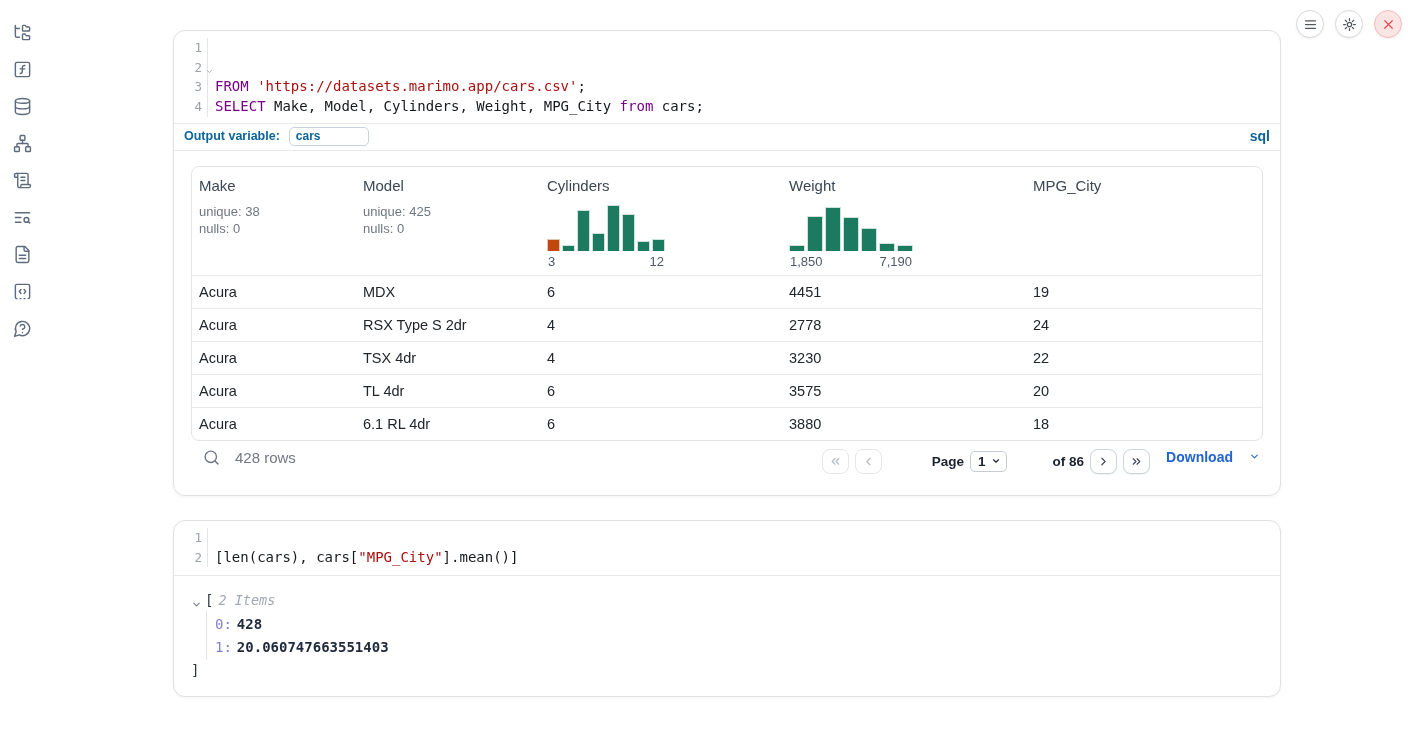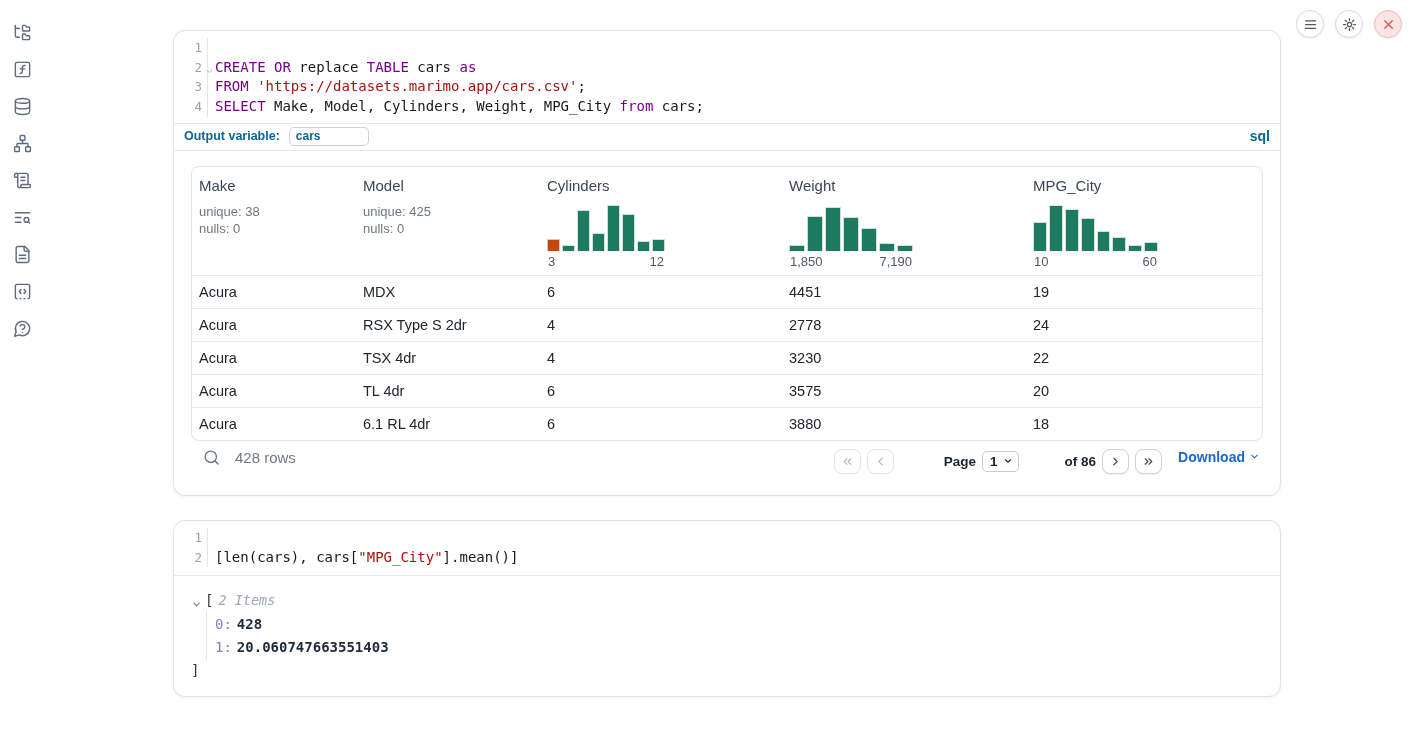--- a/index.html
+++ b/index.html
@@ -97,21 +97,21 @@
                 fill:none; stroke-linecap:round; stroke-linejoin:round; }
   .pg-btn.disabled { border-color:#e3e6ea; box-shadow:none; }
   .pg-btn.disabled svg { stroke:#b6bcc4; }
   .page-label, .of-label { font-size:13.5px; color:#1b2430; font-weight:600;padding-left:40px; }
   .page-label { margin-left:4px; }
   .page-select { display:flex; align-items:center; gap:5px; border:1px solid #c6ccd4;
                  border-radius:5px; height:21px; padding:0 5px 0 7px; background:#fff;
                  font-size:13.5px; font-weight:600; color:#1b2430; cursor:pointer; }
   .page-select svg { width:10px; height:10px; stroke:#1b2430; stroke-width:2.6;
                      fill:none; stroke-linecap:round; stroke-linejoin:round; }
-  .download-btn { display:flex; align-items:center; gap:4px; background:none; border:none;
+  .download-btn { display:flex; align-items:center; gap:16px; background:none; border:none;
                   color:#2264d1; font-size:14px; font-weight:600; cursor:pointer;
                   margin-left:16px; font-family:"Liberation Sans", sans-serif; }
   .download-btn svg { width:11px; height:11px; stroke:#2264d1; stroke-width:2.2;
                       fill:none; stroke-linecap:round; stroke-linejoin:round; }
 
   
   .tree-output { padding:14px 17px 16px 17px;
                  font-family:"DejaVu Sans Mono", monospace; font-size:14px; }
   .tree-line1 { display:flex; align-items:center; line-height:21px; }
   .tree-caret { width:11px; height:11px; margin-right:3px; cursor:pointer; }
@@ -226,21 +226,20 @@
 
   <section class="cell">
     <div class="editor" id="sql-editor">
         <div class="code-line">
           <div class="gutter">1</div>
         </div>
         <div class="code-line">
           <div class="gutter">2<span class="fold-caret"><svg viewBox="0 0 24 24">
                 <path d="m6 9 6 6 6-6"></path>
               </svg></span></div>
-          <div class="code-text"><span class="tok-k">CREATE</span><span> </span><span class="tok-k">OR</span><span> replace </span><span class="tok-k">TABLE</span><span> cars </span><span class="tok-k">as</span></div>
         </div>
         <div class="code-line">
           <div class="gutter">3</div>
           <div class="code-text"><span class="tok-k">FROM</span><span> </span><span class="tok-s">'https://datasets.marimo.app/cars.csv'</span><span>;</span></div>
         </div>
         <div class="code-line">
           <div class="gutter">4</div>
           <div class="code-text"><span class="tok-k">SELECT</span><span> Make, Model, Cylinders, Weight, MPG_City </span><span class="tok-k">from</span><span> cars;</span></div>
         </div>
       </div>
@@ -298,36 +297,20 @@
                   <div class="hist-bar" style="height: 6px; flex: 1 1 0%;"></div>
                 </div>
                 <div class="hist-ticks">
                   <span>1,850</span>
                   <span>7,190</span>
                 </div>
               </div>
             </div>
             <div class="th col-4">
               <div class="col-name">MPG_City</div>
-              <div class="hist" style="width: 125px;">
-                <div class="hist-bars">
-                  <div class="hist-bar" style="height: 29px; flex: 1 1 0%;"></div>
-                  <div class="hist-bar" style="height: 46px; flex: 1 1 0%;"></div>
-                  <div class="hist-bar" style="height: 42px; flex: 1 1 0%;"></div>
-                  <div class="hist-bar" style="height: 33px; flex: 1 1 0%;"></div>
-                  <div class="hist-bar" style="height: 20px; flex: 1 1 0%;"></div>
-                  <div class="hist-bar" style="height: 14px; flex: 1 1 0%;"></div>
-                  <div class="hist-bar" style="height: 6px; flex: 1 1 0%;"></div>
-                  <div class="hist-bar" style="height: 9px; flex: 1 1 0%;"></div>
-                </div>
-                <div class="hist-ticks">
-                  <span>10</span>
-                  <span>60</span>
-                </div>
-              </div>
             </div>
           </div>
         <div class="tbody" id="tbody">
             <div class="tr">
               <div class="td col-0">Acura</div>
               <div class="td col-1">MDX</div>
               <div class="td col-2">6</div>
               <div class="td col-3">4451</div>
               <div class="td col-4">19</div>
             </div>

